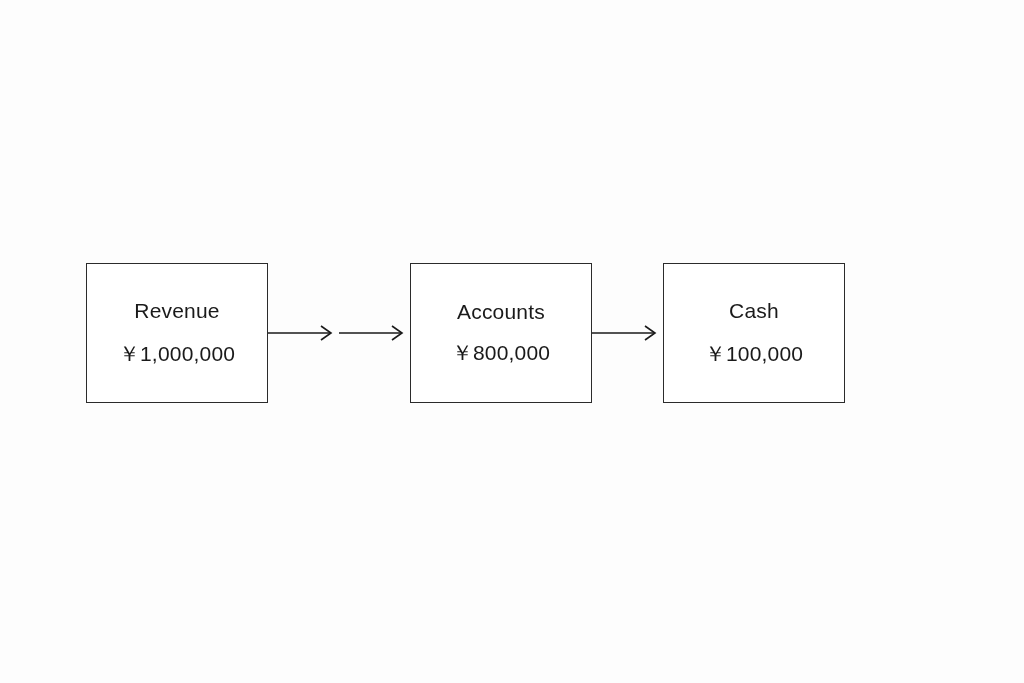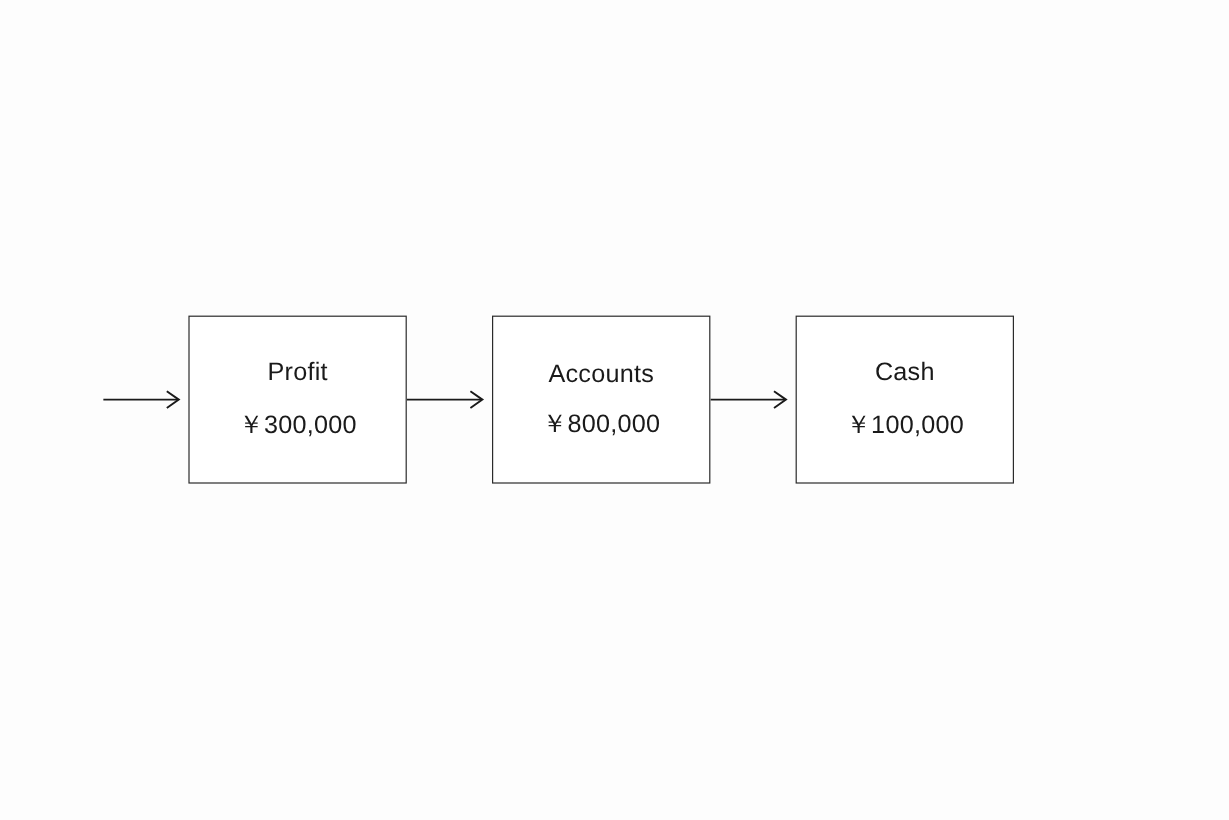--- a/index.html
+++ b/index.html
@@ -69,32 +69,32 @@
   .arrow svg {
     display: block;
   }
 </style>
 </head>
 <body>
 
 <div class="canvas">
   <div class="flow">
 
+    <div class="node">
+      <div class="node-label">Revenue</div>
+      <div class="node-value">￥1,000,000</div>
+    </div>
 
     <div class="arrow">
       <svg width="71" height="18" viewBox="0 0 71 18" aria-hidden="true">
         <line x1="0" y1="9" x2="62" y2="9" stroke="#1a1a1a" stroke-width="1.6"></line>
         <polyline points="53,2 63,9 53,16" fill="none" stroke="#1a1a1a" stroke-width="1.6"></polyline>
       </svg>
     </div>
 
-    <div class="node">
-      <div class="node-label">Profit</div>
-      <div class="node-value">￥300,000</div>
-    </div>
 
     <div class="arrow">
       <svg width="71" height="18" viewBox="0 0 71 18" aria-hidden="true">
         <line x1="0" y1="9" x2="62" y2="9" stroke="#1a1a1a" stroke-width="1.6"></line>
         <polyline points="53,2 63,9 53,16" fill="none" stroke="#1a1a1a" stroke-width="1.6"></polyline>
       </svg>
     </div>
 
     <div class="node two-line">
       <div class="node-label">Accounts</div>

